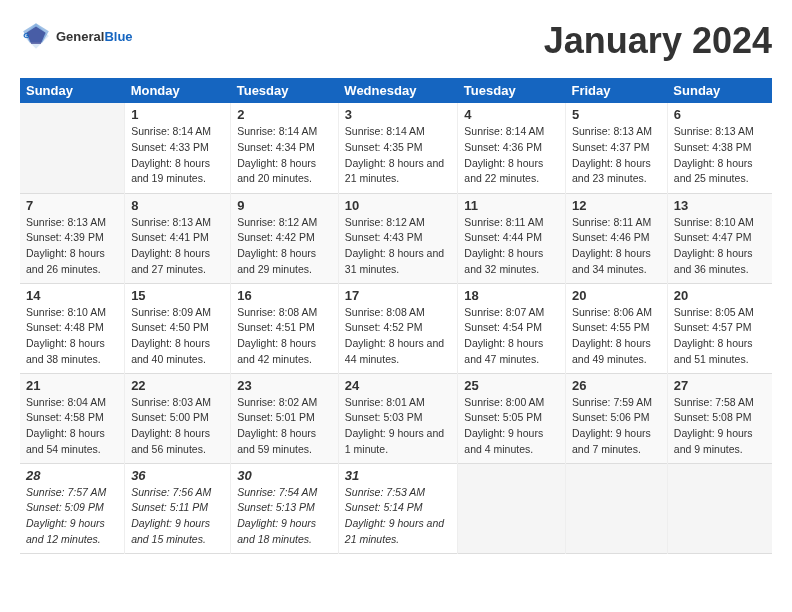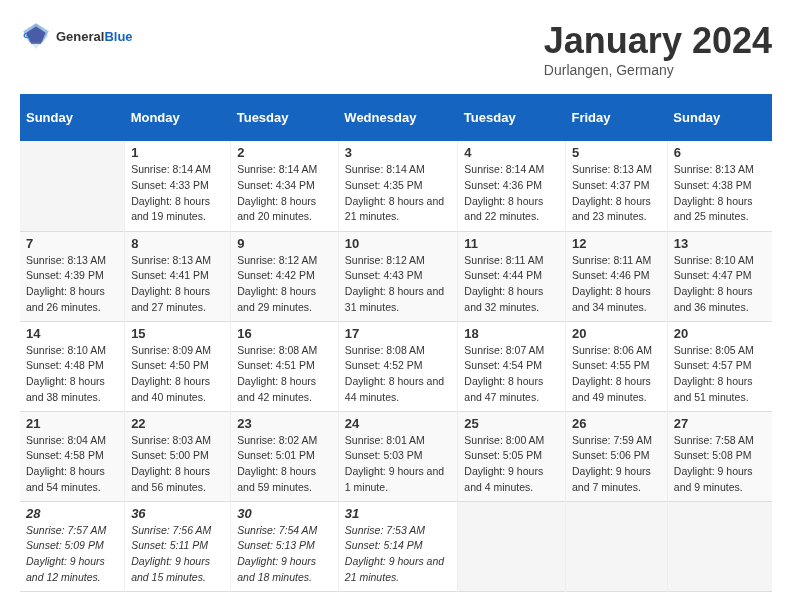--- a/index.html
+++ b/index.html
@@ -19,41 +19,41 @@
     .logo {
       display: flex;
       align-items: center;
       gap: 4px;
     }
     .logo-icon {
       width: 32px;
       height: 32px;
     }
     .title-block {
-      text-align: left;
+      text-align: center;
     }
     .month-title {
       font-size: 36px;
       font-weight: bold;
       color: #333;
     }
     .location {
       font-size: 14px;
       color: #555;
     }
     table {
       width: 100%;
       border-collapse: collapse;
       font-size: 11px;
     }
     thead th {
       background-color: #1565c0;
       color: #fff;
       text-align: left;
-      padding: 16px 6px;
+      padding: 5px 6px;
       font-size: 13px;
       font-weight: bold;
     }
     tbody tr {
       border-bottom: 1px solid #ddd;
     }
     tbody td {
       vertical-align: top;
       padding: 4px 6px;
       border-right: 1px solid #eee;
@@ -92,21 +92,20 @@
       <polygon points="20,4 36,14 28,28 12,28 4,14" fill="#1565c0" opacity="0.4"></polygon>
       <polygon points="20,8 32,16 26,30 14,30 8,16" fill="#1a237e" opacity="0.6"></polygon>
       <text x="4" y="22" font-size="10" fill="#1565c0" font-weight="bold">G</text>
     </svg>
     <div>
       <div style="font-size:13px;font-weight:bold;color:#333;">General<span style="color:#1565c0;">Blue</span></div>
     </div>
   </div>
   <div class="title-block">
     <div class="month-title">January 2024</div>
-    <div class="location">Durlangen, Germany</div>
   </div>
 </div>
 
 <table>
   <thead>
     <tr>
     <th>Sunday</th>
         <th>Monday</th>
         <th>Tuesday</th>
         <th>Wednesday</th>

